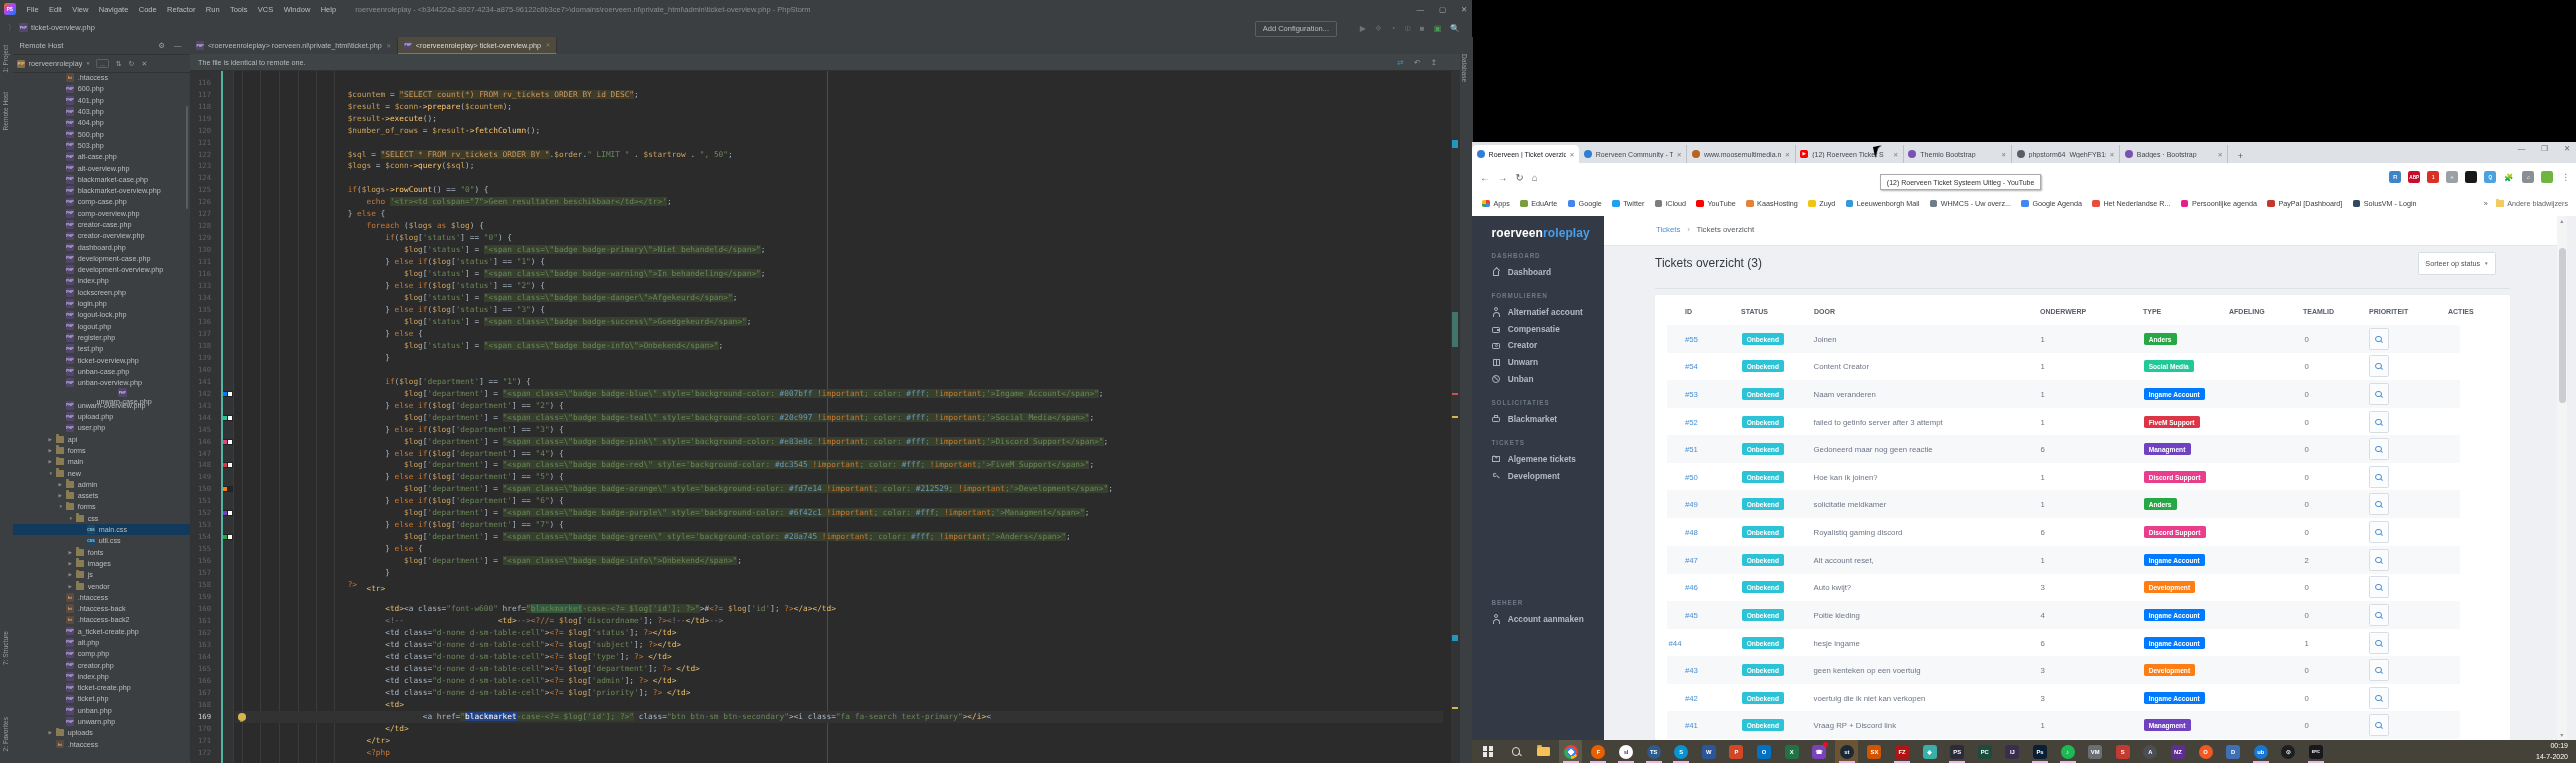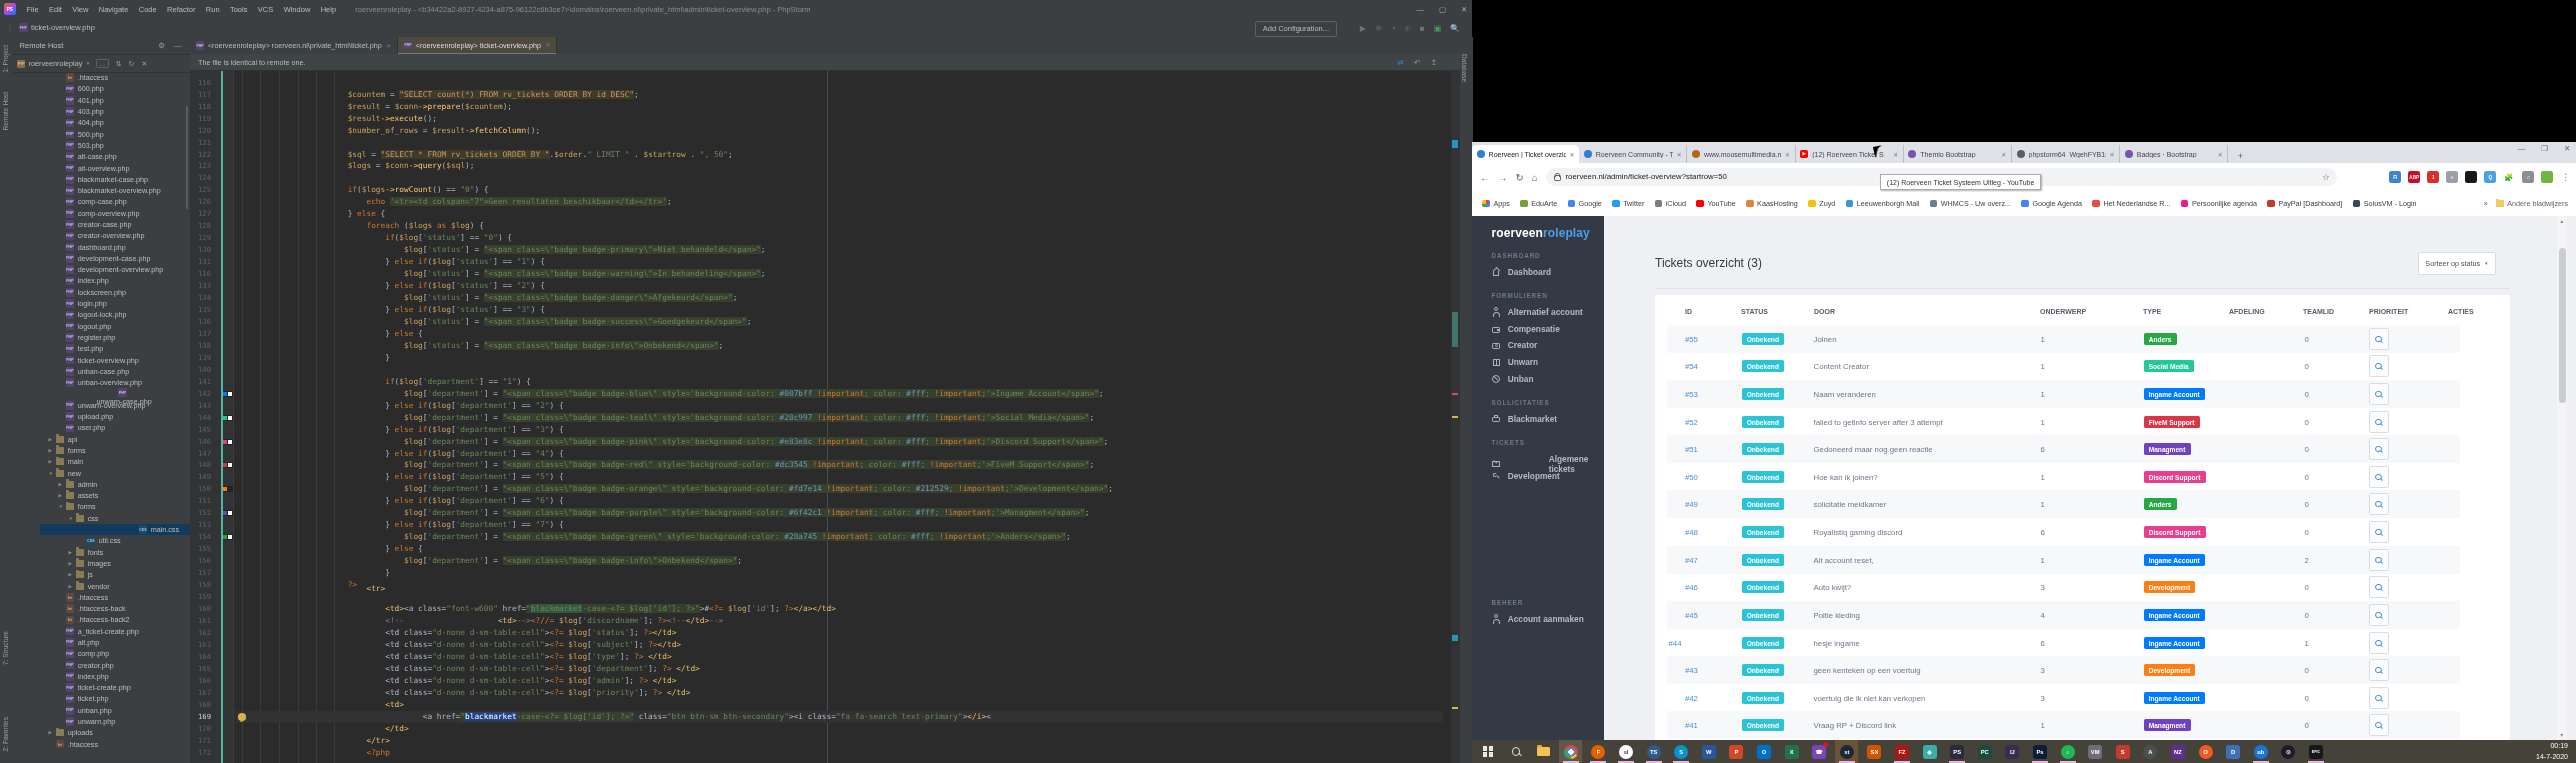--- a/index.html
+++ b/index.html
@@ -448,21 +448,21 @@
           <div class="trow" style="padding-left: 46px;">
             <span class="arrow">▼</span>
             <span class="foldr"></span>
             <span>forms</span>
           </div>
           <div class="trow" style="padding-left: 56px;">
             <span class="arrow">▼</span>
             <span class="foldr"></span>
             <span>css</span>
           </div>
-          <div class="trow sel" style="padding-left: 92px; margin-left: 27px;">
+          <div class="trow sel" style="padding-left: 67px;">
             <span class="arrow"></span>
             <span class="ficon css">CSS</span>
             <span>main.css</span>
           </div>
           <div class="trow" style="padding-left: 67px;">
             <span class="arrow"></span>
             <span class="ficon css">CSS</span>
             <span>util.css</span>
           </div>
           <div class="trow" style="padding-left: 56px;">
@@ -779,25 +779,20 @@
     <div class="bwin-btns">
       <span>—</span>
       <span>❐</span>
       <span>✕</span>
     </div>
     <div id="btoolbar">
       <span class="nav-ic">←</span>
       <span class="nav-ic">→</span>
       <span class="nav-ic">↻</span>
       <span class="nav-ic">⌂</span>
-      <div id="omnibox">
-        <span class="lock"></span>
-        <span>roerveen.nl/admin/ticket-overview?startrow=50</span>
-        <span class="star">☆</span>
-      </div>
     </div>
     <div id="extrow">
       <span class="ext" style="background: rgb(61, 133, 200);">FI</span>
         <span class="ext" style="background: rgb(199, 13, 44);">ABP</span>
         <span class="ext" style="background: rgb(217, 48, 37);">1</span>
         <span class="ext" style="background: rgb(154, 160, 166);">≡</span>
         <span class="ext" style="background: rgb(23, 24, 26);"></span>
         <span class="ext" style="background: rgb(74, 163, 223);">Q</span>
         <span class="ext" style="background: none; color: rgb(112, 117, 122); font-size: 7.5px;">🧩</span>
         <span class="ext" style="background: rgb(138, 143, 148);">♫</span>
@@ -926,21 +921,21 @@
             </div>
             <div class="nav-sec" style="top: 183px;">SOLLICITATIES</div>
             <div class="nav-it" style="top: 198px;">
               <span class="si si-case">
                 <i class="a"></i>
                 <i class="b"></i>
               </span>
               <span>Blackmarket</span>
             </div>
             <div class="nav-sec" style="top: 223px;">TICKETS</div>
-            <div class="nav-it" style="top: 238px; gap: 41px;">
+            <div class="nav-it" style="top: 238px;">
               <span class="si si-mail">
                 <i class="a"></i>
                 <i class="b"></i>
               </span>
               <span>Algemene tickets</span>
             </div>
             <div class="nav-it" style="top: 255px;">
               <span class="si si-wrench">
                 <i class="a"></i>
                 <i class="b"></i>
@@ -949,20 +944,27 @@
             </div>
             <div class="nav-sec" style="top: 383px;">BEHEER</div>
             <div class="nav-it" style="top: 398px;">
               <span class="si si-person">
                 <i class="a"></i>
                 <i class="b"></i>
               </span>
               <span>Account aanmaken</span>
             </div>
           </div>
+      </div>
+      <div id="pcrumbbar">
+        <div class="bc">
+          <span id="bc0">Tickets</span>
+          <span class="sep">›</span>
+          <span class="cur" id="bc1">Tickets overzicht</span>
+        </div>
       </div>
       <div id="pheading">Tickets overzicht (3)</div>
       <div id="sortbtn">
         <span>Sorteer op status</span>
         <span style="font-size:4.6px;color:#6c757d;">▼</span>
       </div>
       <div id="hrule"></div>
       <div id="card">
           <div class="th" style="left: 30px;">ID</div>
           <div class="th" style="left: 86px;">STATUS</div>

